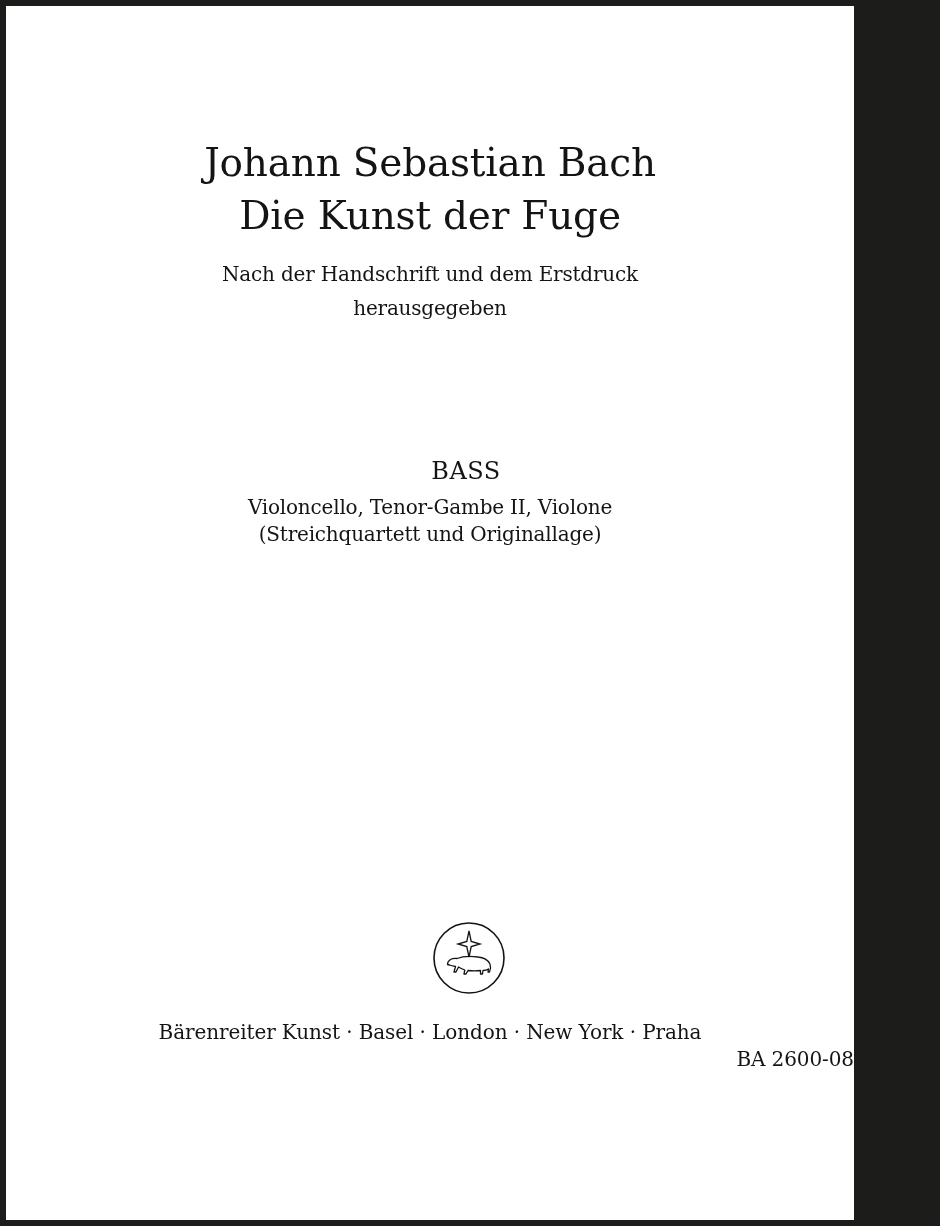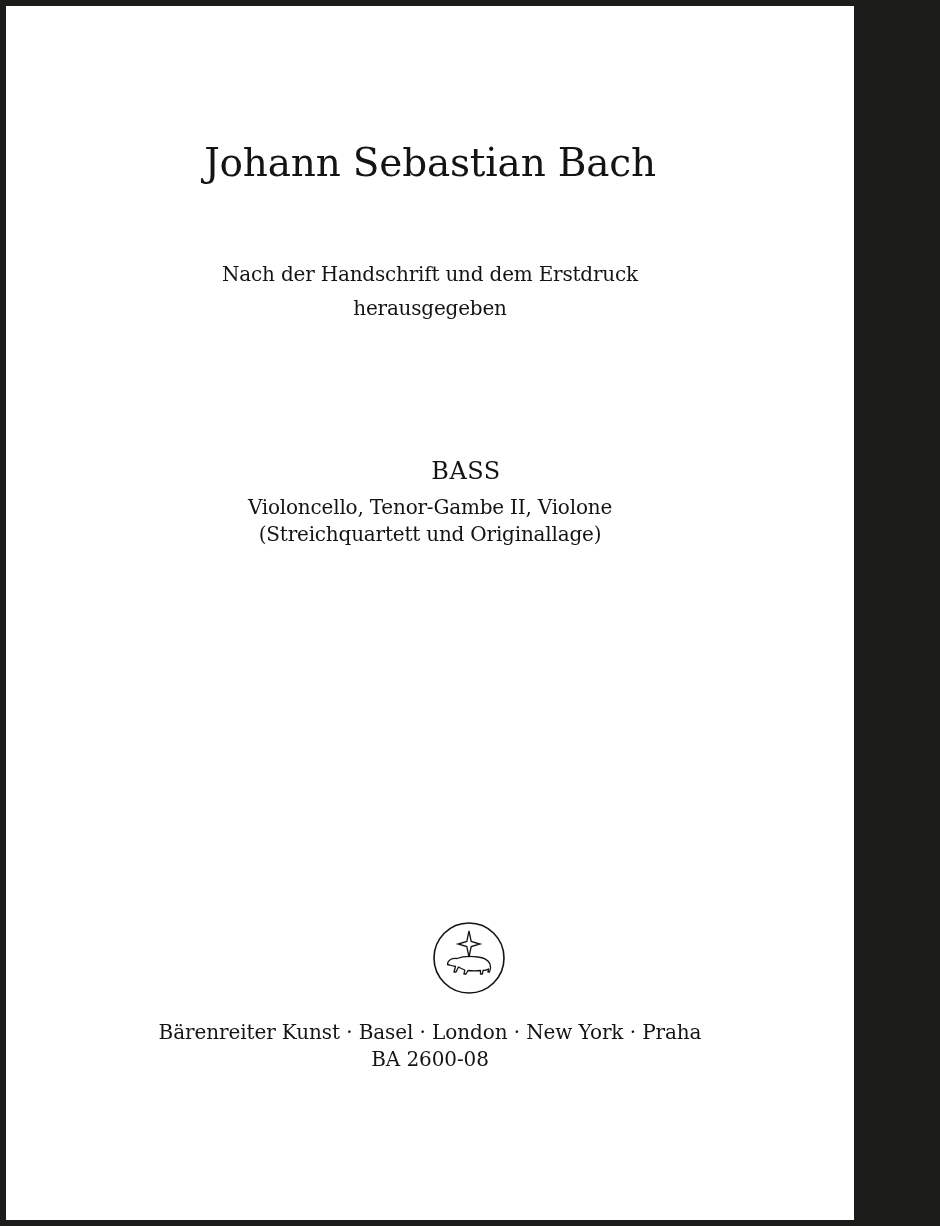--- a/index.html
+++ b/index.html
@@ -18,29 +18,30 @@
   .part { font-size: 24px; letter-spacing: 0.5px; }
   .inst { font-size: 20px; letter-spacing: -0.2px; }
   .pub { font-size: 20px; letter-spacing: -0.1px; }
   .logo { position: absolute; left: 425px; top: 914px; width: 76px; height: 76px; }
 </style>
 </head>
 <body>
 
 <div class="page">
   <div class="line title" style="top:134px;">Johann Sebastian Bach</div>
+  <div class="line title" style="top:187px;">Die Kunst der Fuge</div>
 
   <div class="line sub" style="top:256px;">Nach der Handschrift und dem Erstdruck</div>
   <div class="line sub" style="top:290px;">herausgegeben</div>
 
   <div class="line part" style="top:451px;margin-left:36px;">BASS</div>
   <div class="line inst" style="top:516px;">(Streichquartett und Originallage)</div>
   <div class="line inst" style="top:489px;">Violoncello, Tenor-Gambe II, Violone</div>
 
   <svg class="logo" viewBox="0 0 76 76">
     <circle cx="38" cy="38" r="35" fill="none" stroke="#141414" stroke-width="1.6"></circle>
     <path d="M38 11 L40.2 21.5 L49 24 L40.2 26.5 L38 37 L35.8 26.5 L27 24 L35.8 21.5 Z" fill="none" stroke="#141414" stroke-width="1.3" stroke-linejoin="miter"></path>
     <path d="M17 42 C19 39 23 38 26 38.5 C31 36.5 40 36 47 37 C53 37.5 57 40 59 44 C60 47 59.5 50 58.5 52 L57 52 L57.5 49 C56 50 54 50.5 52 50.5 L51.5 54 L49.5 54 L49.5 50.5 C46 51 41 51 37 50.5 L35 54 L33 54 L33.8 50 C31 49 29 48 27.5 47 L25 52 L23 52 L24.5 46.5 C22 46 20 45.5 18.5 45 L16.5 44.5 Z" fill="none" stroke="#141414" stroke-width="1.3" stroke-linejoin="round"></path>
   </svg>
 
   <div class="line pub" style="top:1014px;">Bärenreiter Kunst · Basel · London · New York · Praha</div>
-  <div class="line pub" style="top:1041px;">BA 2600-08</div>
+  <div class="line pub" style="top:1041px;text-align:right;">BA 2600-08</div>
 </div>
 
 </body></html>

